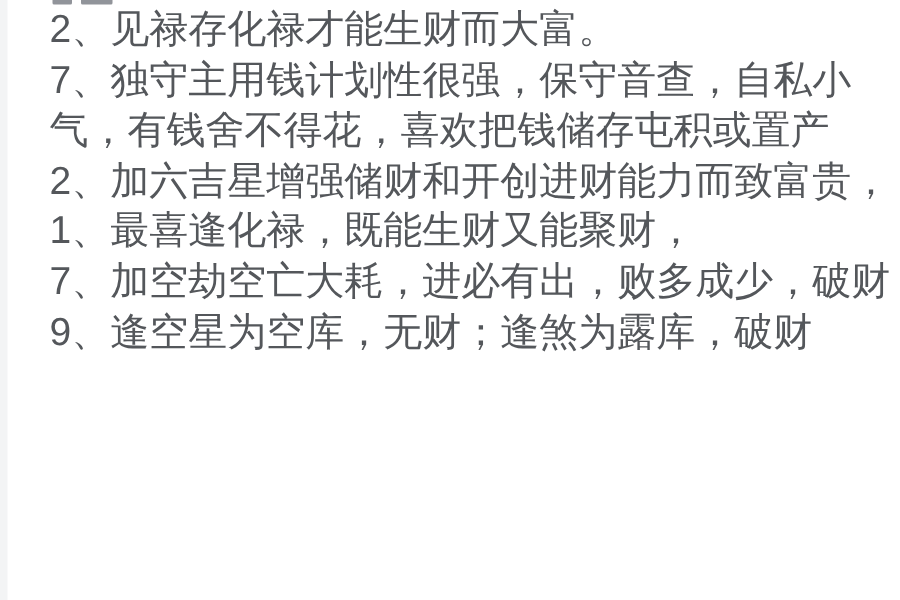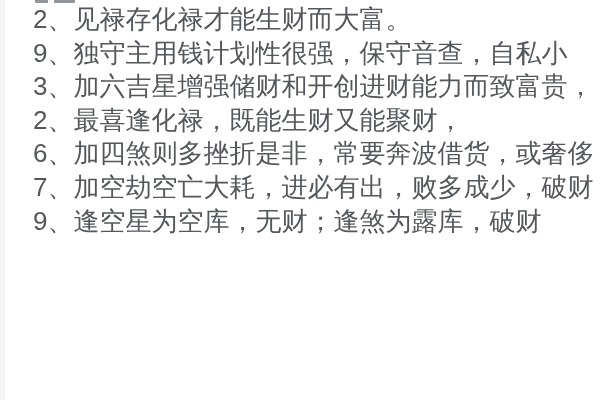--- a/index.html
+++ b/index.html
@@ -49,20 +49,20 @@
 <body>
 
 <div class="page">
   <div class="left-edge"></div>
 
   <div class="remnant remnant-a"></div>
   <div class="remnant remnant-b"></div>
 
   <div class="textblock">
     <div class="line">2、见禄存化禄才能生财而大富。</div>
-    <div class="line">9、独守主用钱计划性很强，保守音查，自私小</div>
-    <div class="line">3、加六吉星增强储财和开创进财能力而致富贵，</div>
-    <div class="line">2、最喜逢化禄，既能生财又能聚财，</div>
-    <div class="line">6、加四煞则多挫折是非，常要奔波借货，或奢侈</div>
+    <div class="line">7、独守主用钱计划性很强，保守音查，自私小</div>
+    <div class="line">气，有钱舍不得花，喜欢把钱储存屯积或置产</div>
+    <div class="line">2、加六吉星增强储财和开创进财能力而致富贵，</div>
+    <div class="line">1、最喜逢化禄，既能生财又能聚财，</div>
     <div class="line">7、加空劫空亡大耗，进必有出，败多成少，破财</div>
     <div class="line">9、逢空星为空库，无财；逢煞为露库，破财</div>
   </div>
 </div>
 
 </body></html>

